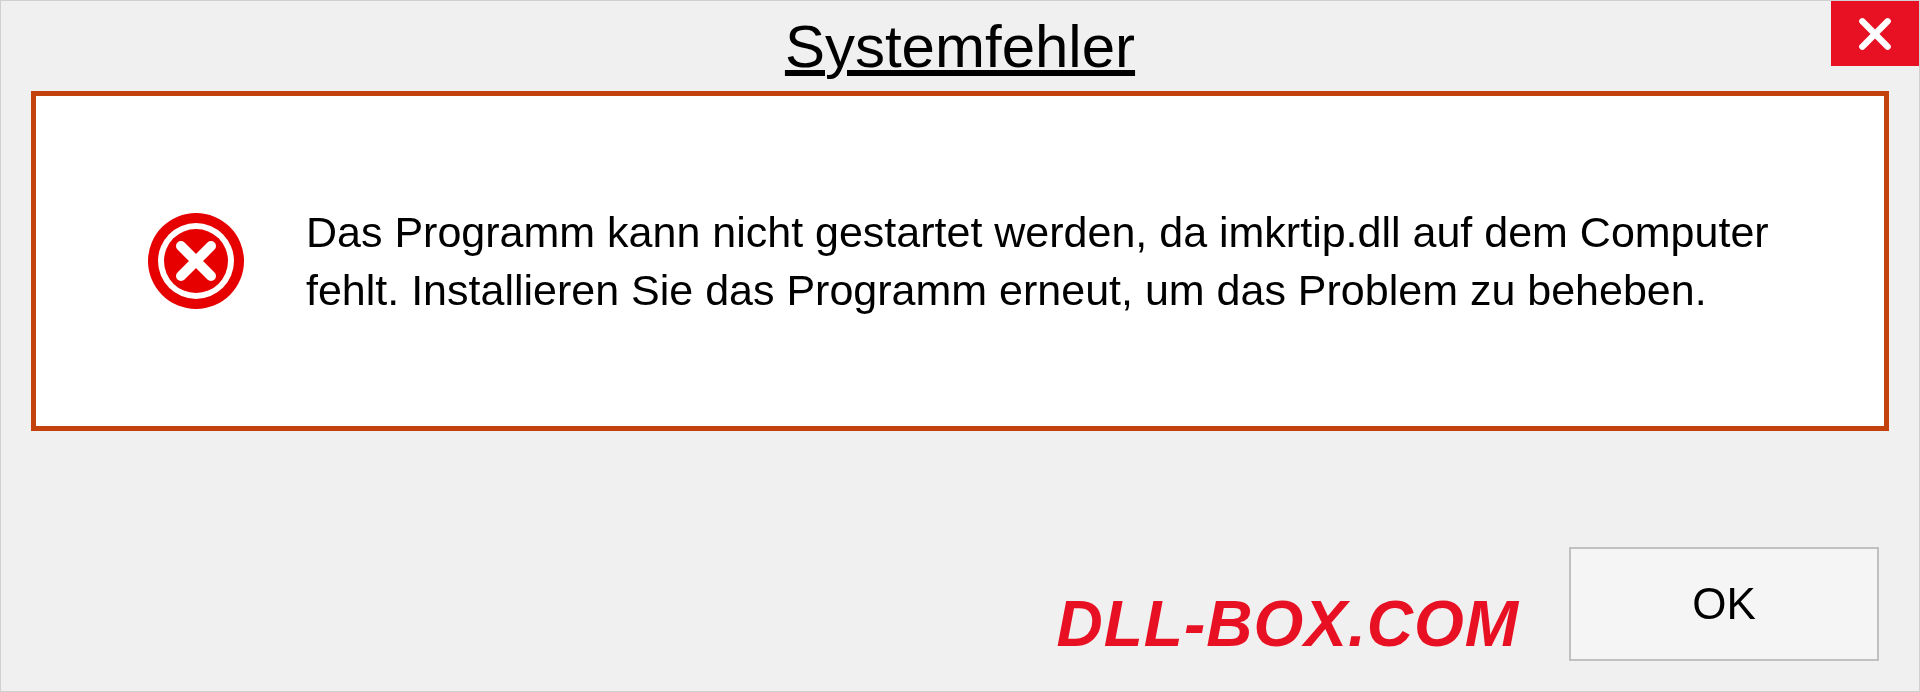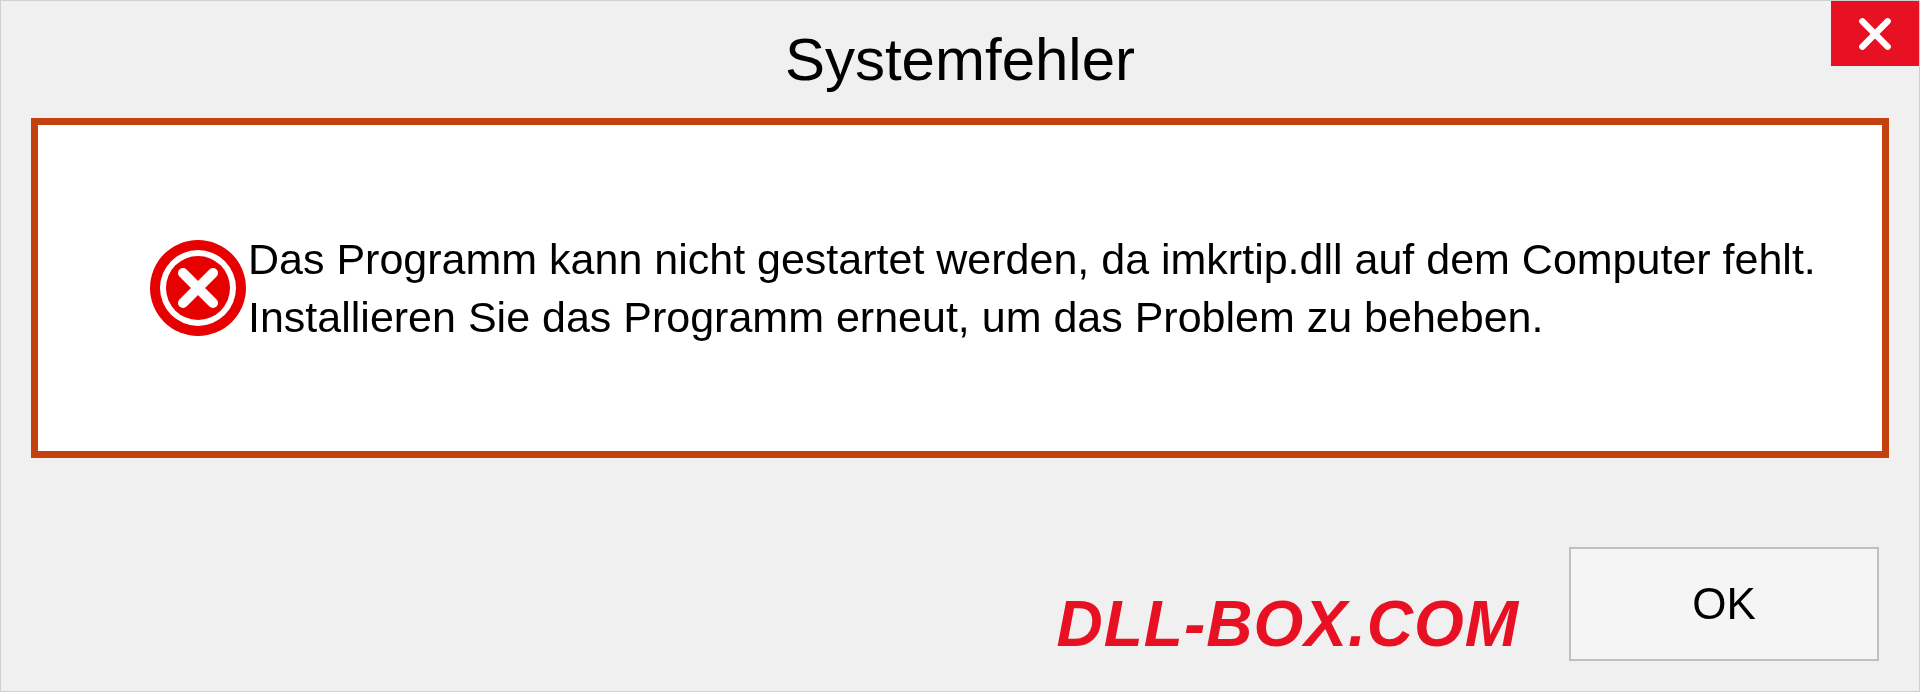--- a/index.html
+++ b/index.html
@@ -16,25 +16,26 @@
       overflow: hidden;
     }
     .dialog {
       width: 100%;
       height: 100%;
       background: #f0f0f0;
       border: 1px solid #d0d0d0;
       position: relative;
     }
     .title-bar {
-      height: 117px;
+      height: 90px;
       display: flex;
       align-items: center;
       justify-content: center;
       position: relative;
+      text-decoration: underline;
     }
     .title {
       font-size: 60px;
       font-weight: 400;
       color: #000;
     }
     .close-button {
       position: absolute;
       top: 0;
       right: 0;
@@ -46,24 +47,25 @@
       justify-content: center;
       cursor: pointer;
     }
     .close-button svg {
       width: 38px;
       height: 38px;
     }
     .content-box {
       margin: 0 30px;
       background: #ffffff;
-      border: 7px solid #c2410c;
+      border: 5px solid #c2410c;
       padding: 80px 60px 80px 110px;
       display: flex;
       align-items: center;
+      gap: 60px;
       min-height: 340px;
     }
     .error-icon {
       flex-shrink: 0;
       width: 100px;
       height: 100px;
     }
     .message {
       font-size: 43px;
       line-height: 1.35;

